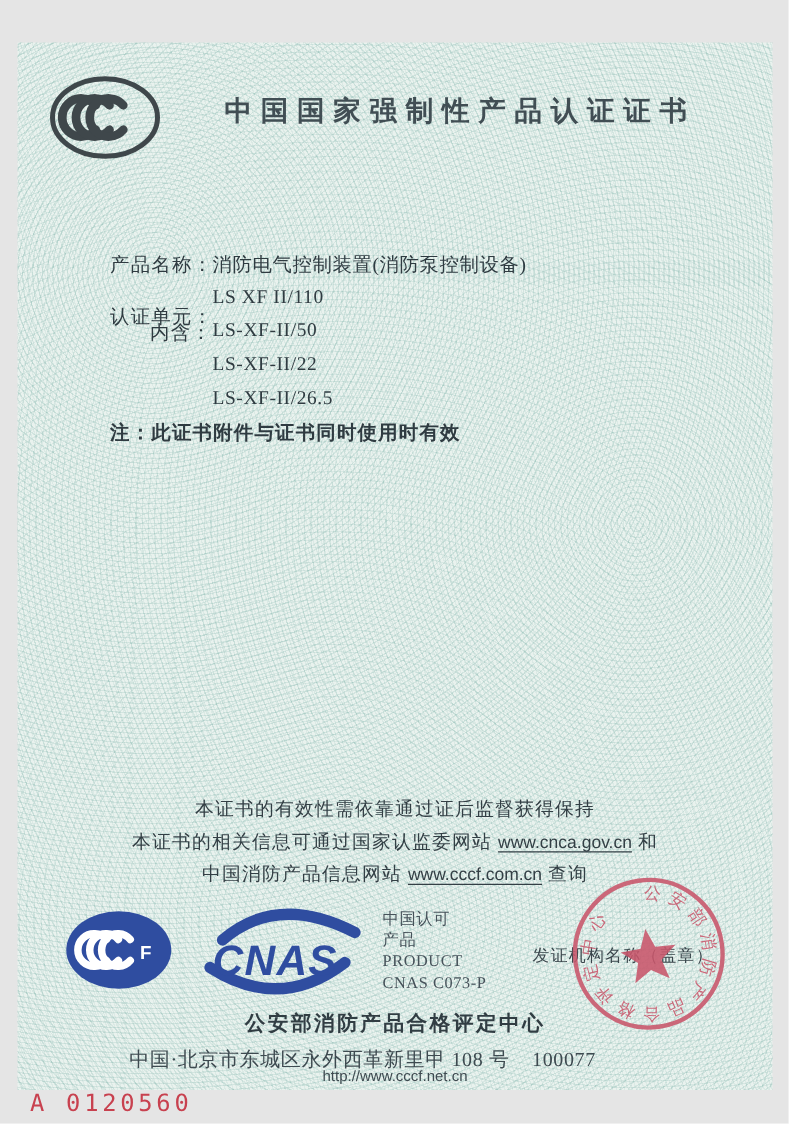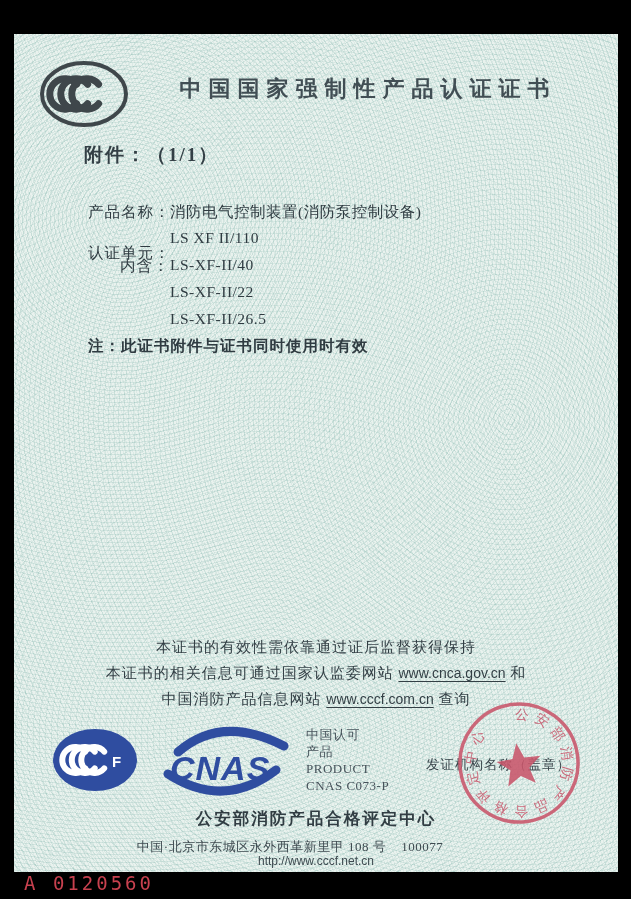--- a/index.html
+++ b/index.html
@@ -1,17 +1,17 @@
 <!DOCTYPE html>
 <html><head>
 <meta charset="utf-8">
 <style>
   html,body{margin:0;padding:0;background:#ffffff;}
   .page{
-    position:relative;width:631px;height:899px;background:#000000;
+    position:relative;width:631px;height:899px;background:#e5e5e5;
     font-family:"Liberation Serif", serif;color:#36434a;overflow:hidden;
   }
   
   .cert{
     position:absolute;left:14px;top:34px;width:604px;height:838px;
     background-color:#e9f2ee;
     background-image:
       repeating-radial-gradient(circle at 18% 22%, rgba(92,158,148,0.16) 0 1px, rgba(0,0,0,0) 1px 4px),
       repeating-radial-gradient(circle at 82% 46%, rgba(92,158,148,0.14) 0 1px, rgba(0,0,0,0) 1px 5px),
       repeating-radial-gradient(circle at 42% 84%, rgba(92,158,148,0.12) 0 1px, rgba(0,0,0,0) 1px 6px),
@@ -46,21 +46,21 @@
   .validity .url{letter-spacing:0;text-decoration:underline;text-underline-offset:3px;font-family:"Liberation Sans", sans-serif;font-size:14px;}
   
   .cccf-logo{left:38px;top:694px;width:86px;height:64px;}
   .cnas-logo{left:146px;top:688px;width:132px;height:78px;}
   .acc-text{left:292px;top:692px;font-size:13px;line-height:17px;color:#46525a;letter-spacing:0.5px;}
   .acc-text div{white-space:nowrap;}
   .seal-label{left:412px;top:722px;font-size:13.5px;color:#3a464c;letter-spacing:1px;white-space:nowrap;z-index:1;}
   .stamp{left:441px;top:665px;width:128px;height:128px;opacity:0.88;transform:rotate(-8deg);z-index:2;}
   
   .issuer{left:0;width:604px;top:774px;text-align:center;font-size:16.5px;font-weight:bold;letter-spacing:2px;color:#313d43;}
-  .address{left:0;width:552px;top:804px;text-align:center;font-size:13px;color:#3e4a50;letter-spacing:0.5px;white-space:nowrap;}
+  .address{left:0;width:552px;top:804px;text-align:center;font-size:16px;color:#3e4a50;letter-spacing:0.5px;white-space:nowrap;}
   .website{left:0;width:604px;top:820px;text-align:center;font-size:12px;color:#3e4a50;font-family:"Liberation Sans", sans-serif;}
   
   .serial{
     position:absolute;left:24px;top:872px;color:#c8414f;
     font-family:"DejaVu Sans Mono", monospace;font-size:19px;letter-spacing:3px;
   }
 </style>
 </head>
 <body>
 
@@ -69,34 +69,33 @@
 
     <svg class="abs ccc-logo" viewBox="0 0 92 72">
       <ellipse cx="46" cy="36" rx="42" ry="31" fill="none" stroke="#3f474b" stroke-width="4"></ellipse>
       <path d="M38.6,26.2 A15.2,15.2 0 1 0 38.6,45.8" fill="none" stroke="#3f474b" stroke-width="7" stroke-linecap="round"></path>
       <path d="M49.6,26.2 A15.2,15.2 0 1 0 49.6,45.8" fill="none" stroke="#3f474b" stroke-width="7" stroke-linecap="round"></path>
       <path d="M60.6,26.2 A15.2,15.2 0 1 0 60.6,45.8" fill="none" stroke="#3f474b" stroke-width="7" stroke-linecap="round"></path>
     </svg>
 
     <div class="abs title-cn">中国国家强制性产品认证证书</div>
 
-    <div class="abs attachment"><span>附件：</span><span>（1/1）</span></div>
 
 
     <div class="abs frow row-product">
       <span class="lbl">产品名称：</span>
       <span class="val">消防电气控制装置(消防泵控制设备)</span>
     </div>
     <div class="abs frow row-unit">
       <span class="lbl">认证单元：</span>
       <span class="val">LS XF II/110</span>
     </div>
     <div class="abs frow row-contains">
       <span class="lbl">内含：</span>
-      <span class="val">LS-XF-II/40</span>
+      <span class="val">LS-XF-II/50</span>
     </div>
     <div class="abs frow row-c2">
       <span class="val">LS-XF-II/22</span>
     </div>
     <div class="abs frow row-c3">
       <span class="val">LS-XF-II/26.5</span>
     </div>
 
     <div class="abs note">注：此证书附件与证书同时使用时有效</div>
 

